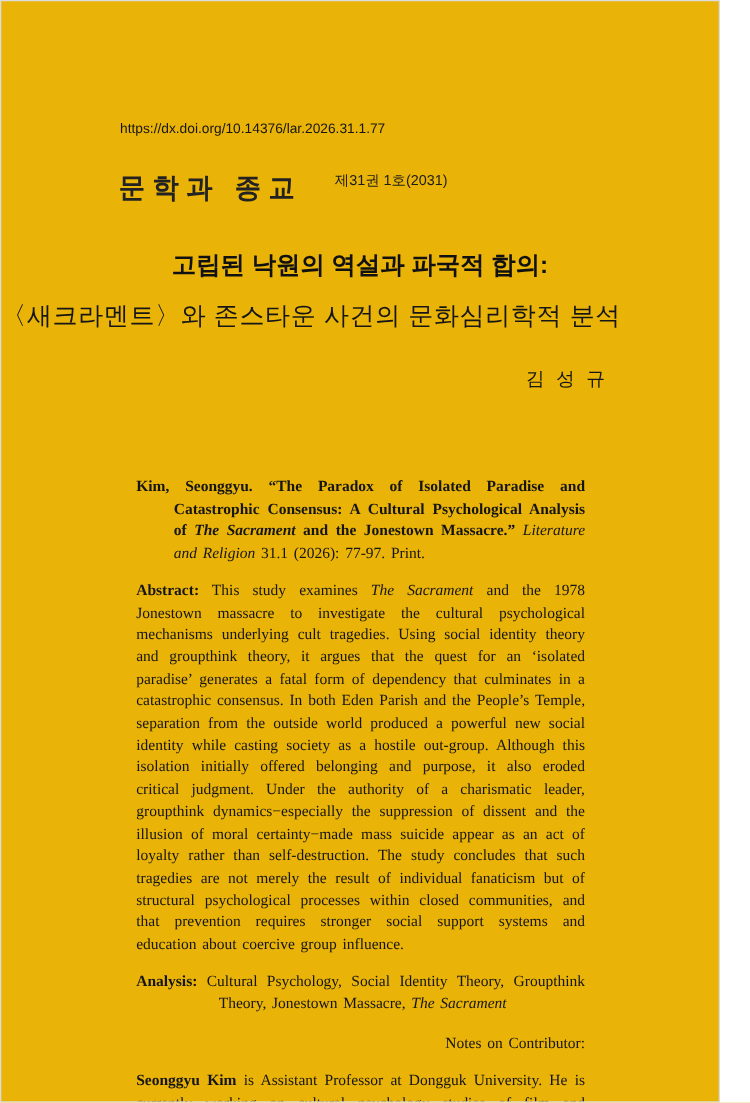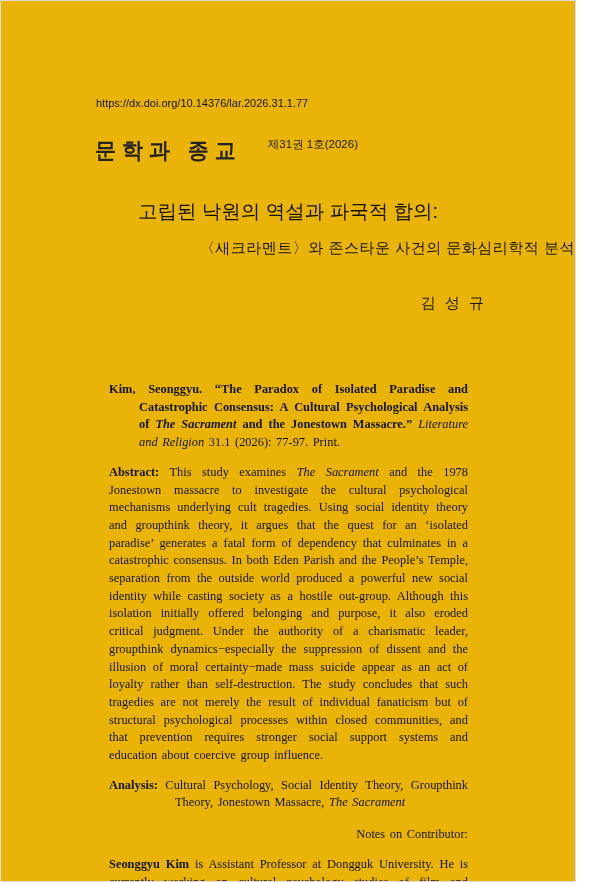--- a/index.html
+++ b/index.html
@@ -48,34 +48,34 @@
     margin-left: 26px;
   }
   .title {
     position: absolute;
     left: 0;
     top: 197px;
     width: 100%;
     margin: 0;
     text-align: center;
     font-family: "Liberation Sans", sans-serif;
-    font-weight: 400;
+    font-weight: 700;
     font-size: 19.5px;
     color: #111111;
   }
   .subtitle {
     position: absolute;
     left: 0;
     top: 238px;
     width: 100%;
     margin: 0;
-    text-align: right;
+    text-align: left;
     font-family: "Liberation Sans", sans-serif;
     font-weight: 400;
-    font-size: 15px;
+    font-size: 20px;
     letter-spacing: 0.5px;
     color: #161616;
   }
   .author {
     position: absolute;
     right: 91px;
     top: 293px;
     font-family: "Liberation Sans", sans-serif;
     font-size: 15px;
     word-spacing: 5px;
@@ -113,21 +113,21 @@
 </style>
 </head>
 <body>
 
 <div class="page">
 
   <div class="doi">https://dx.doi.org/10.14376/lar.2026.31.1.77</div>
 
   <div class="journal-row">
     <span class="logo">문학과 종교</span>
-    <span class="issue">제31권 1호(2026)</span>
+    <span class="issue">제31권 1호(2031)</span>
   </div>
 
   <h1 class="title">고립된 낙원의 역설과 파국적 합의:</h1>
 
   <h2 class="subtitle">〈새크라멘트〉와 존스타운 사건의 문화심리학적 분석</h2>
 
   <div class="author">김 성 규</div>
 
   <div class="textblock">
 

